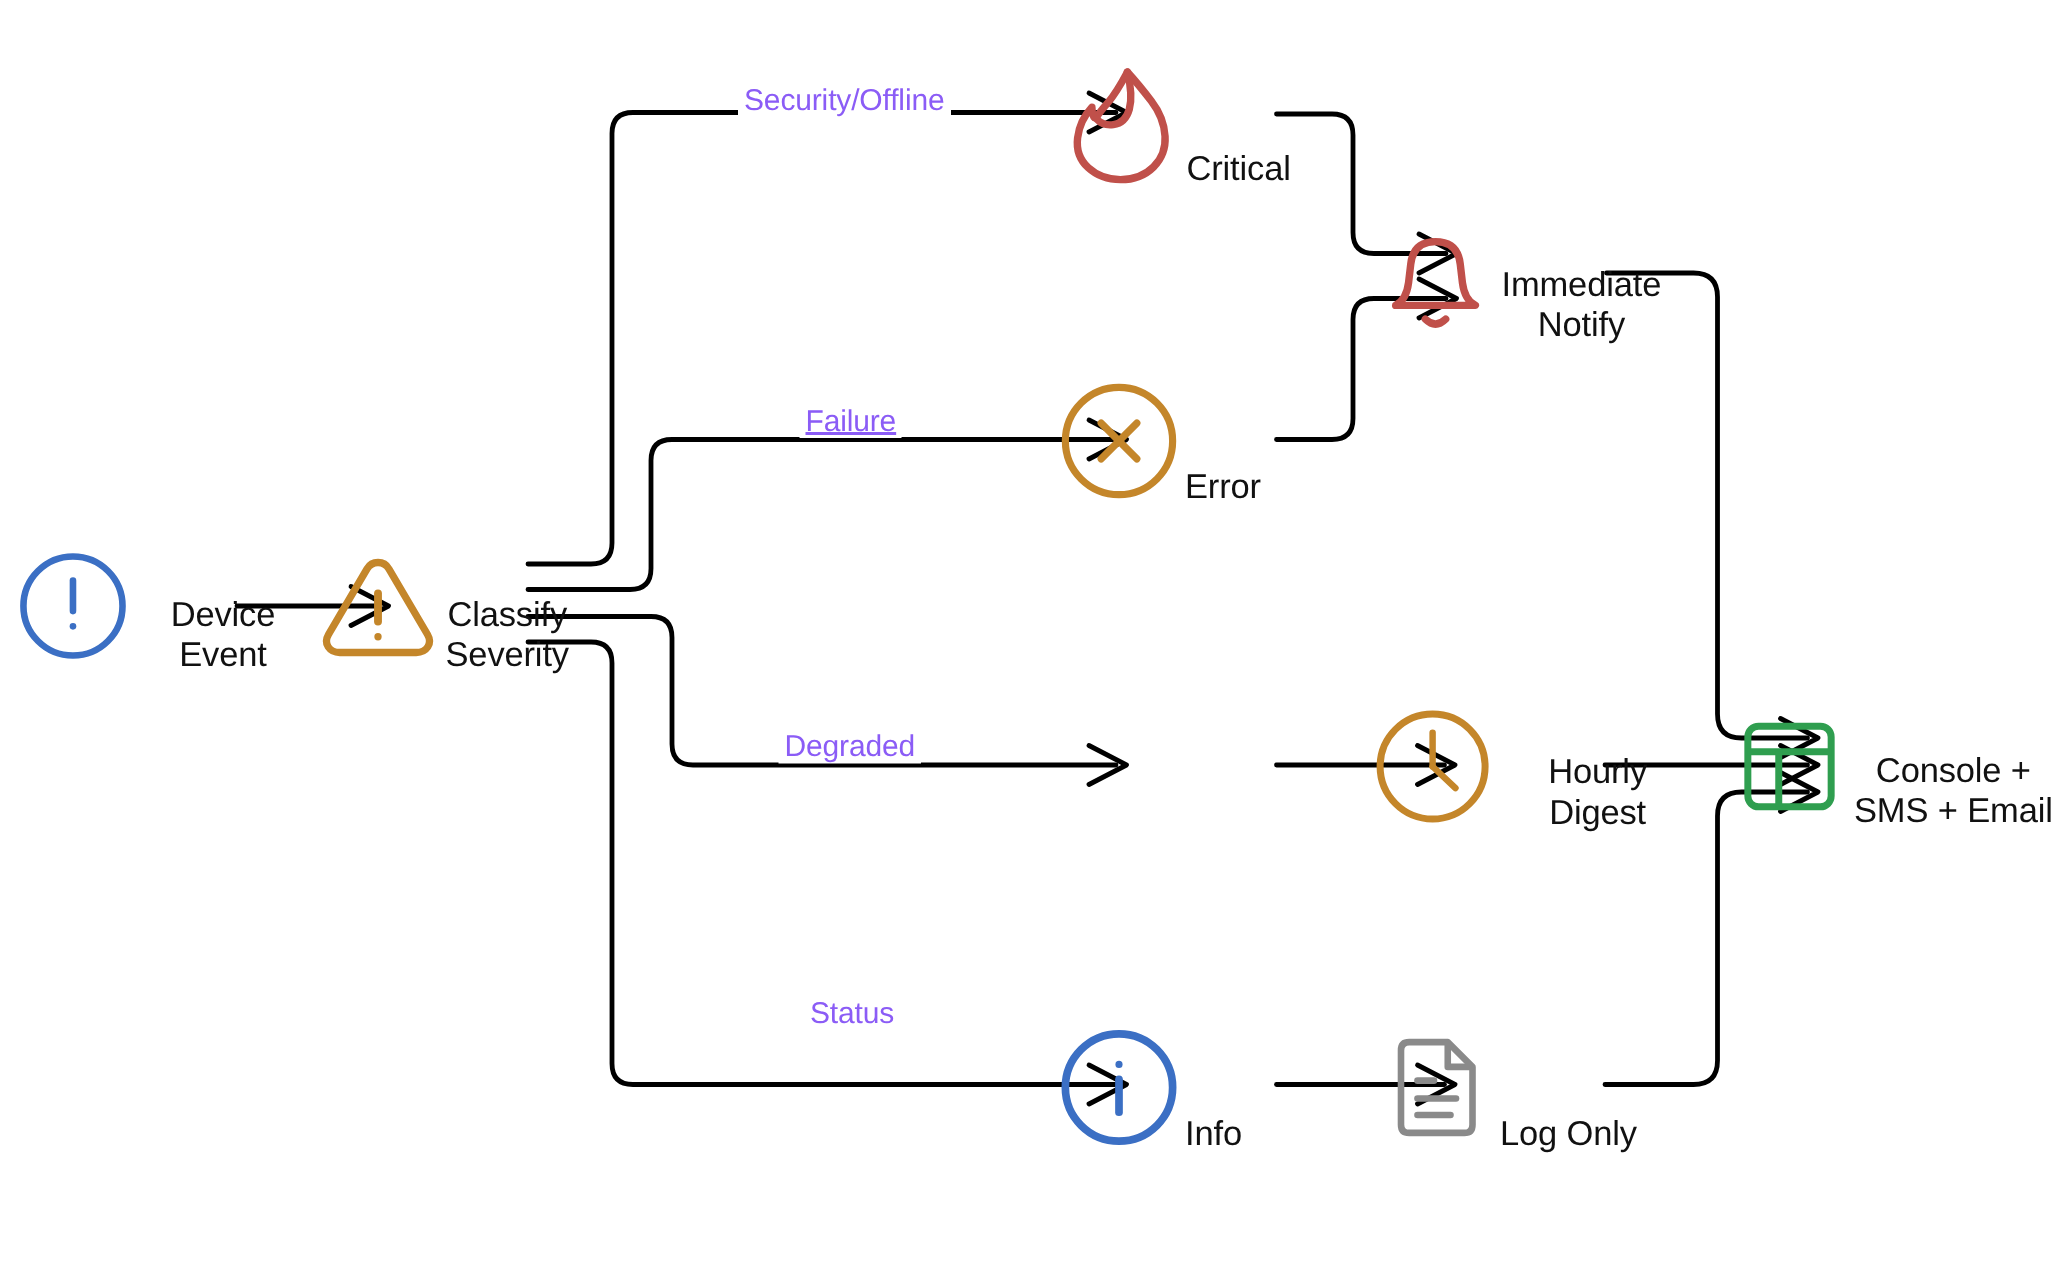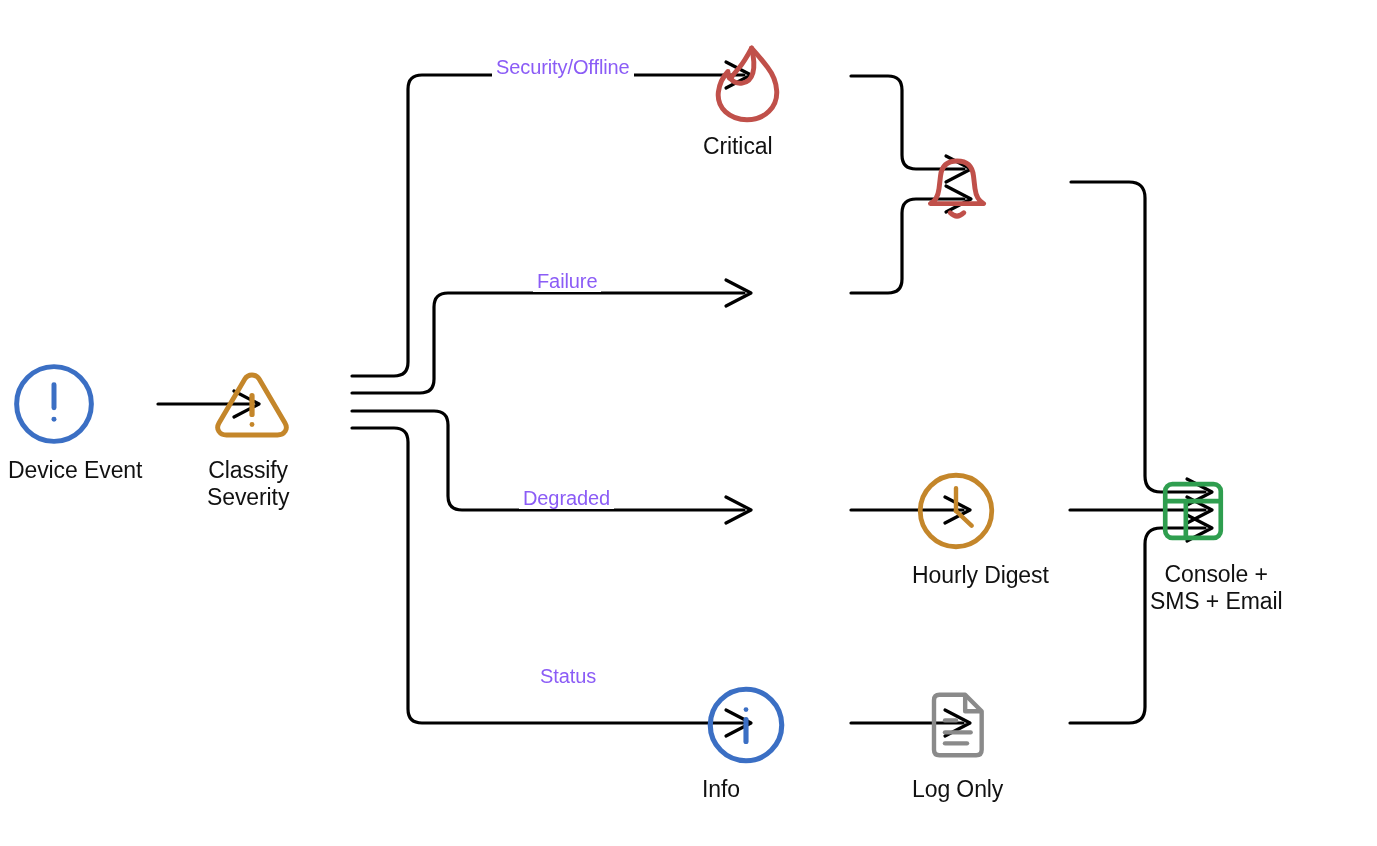--- a/index.html
+++ b/index.html
@@ -21,22 +21,22 @@
   }
   #edge-layer {
     position: absolute;
     top: 0; left: 0;
     width: 1377px;
     height: 846px;
   }
   .node {
     position: absolute;
     display: flex;
-    flex-direction: column;
-    align-items: flex-start;
+    flex-direction: row;
+    align-items: flex-end;
     justify-content: flex-start;
   }
   .node-icon {
     display: block;
   }
   .node-label {
     margin-top: 7px;
     font-family: "Liberation Sans", sans-serif;
     font-size: 23px;
     line-height: 27px;
@@ -98,21 +98,21 @@
 
       <path d="M 1070 510 L 1205 510"></path>
       <path d="M 1187 497 L 1212 510 L 1187 523"></path>
 
       <path d="M 1070 723 L 1129 723 Q 1145 723 1145 707 L 1145 544 Q 1145 528 1161 528 L 1205 528"></path>
       <path d="M 1187 515 L 1212 528 L 1187 541"></path>
     </g>
   </svg>
 
   <div class="edge-label" style="left:492px; top:56px;">Security/Offline</div>
-  <div class="edge-label" style="left:533px; top:270px;">Failure</div>
+  <div class="edge-label" style="left:533px; top:270px;text-decoration:underline;">Failure</div>
   <div class="edge-label" style="left:519px; top:487px;">Degraded</div>
   <div class="edge-label" style="left:536px; top:665px;">Status</div>
 
   <div class="node" style="left:8px; top:358px; width:200px;">
     <svg class="node-icon" width="92" height="92" viewBox="0 0 48 48" xmlns="http://www.w3.org/2000/svg">
       <circle cx="24" cy="24" r="19.5" fill="none" stroke="#3b6fc4" stroke-width="2.6"></circle>
       <line x1="24" y1="14" x2="24" y2="26" stroke="#3b6fc4" stroke-width="2.6" stroke-linecap="round"></line>
       <circle cx="24" cy="32" r="1.3" fill="#3b6fc4"></circle>
     </svg>
     <div class="node-label">Device Event</div>
@@ -129,36 +129,46 @@
   </div>
 
   <div class="node" style="left:703px; top:38px; width:200px;">
     <svg class="node-icon" width="88" height="88" viewBox="0 0 48 48" xmlns="http://www.w3.org/2000/svg">
       <path d="M 26.5 5.5 Q 22.5 13 19.5 16.5 Q 16.5 20 15.5 21.5 Q 14.8 22.6 14.3 21.8 Q 13.6 20.6 13.6 18.3 Q 9.2 23 8.4 29.4 Q 7.6 36 12.3 40.3 Q 17 44.6 24 44.6 Q 31.4 44.6 36 40 Q 40.6 35.4 40.2 28.8 Q 39.8 22 35.2 16 Q 30.6 10 26.5 5.5 Z" fill="none" stroke="#c0504a" stroke-width="2.7" stroke-linejoin="round"></path>
       <path d="M 26.5 5.5 Q 28.6 14 27.2 19 Q 25.8 24 21.4 24.6 Q 17.6 25.1 15.4 22.6" fill="none" stroke="#c0504a" stroke-width="2.7" stroke-linecap="round" stroke-linejoin="round"></path>
     </svg>
     <div class="node-label">Critical</div>
   </div>
 
+  <div class="node" style="left:702px; top:250px; width:200px;">
+    <svg class="node-icon" width="88" height="88" viewBox="0 0 48 48" xmlns="http://www.w3.org/2000/svg">
+      <circle cx="24" cy="24" r="19.5" fill="none" stroke="#c4862a" stroke-width="2.6"></circle>
+      <line x1="17.5" y1="17.5" x2="30.5" y2="30.5" stroke="#c4862a" stroke-width="2.6" stroke-linecap="round"></line>
+      <line x1="30.5" y1="17.5" x2="17.5" y2="30.5" stroke="#c4862a" stroke-width="2.6" stroke-linecap="round"></line>
+    </svg>
+    <div class="node-label">Error</div>
+  </div>
 
 
   <div class="node" style="left:702px; top:681px; width:200px;">
     <svg class="node-icon" width="88" height="88" viewBox="0 0 48 48" xmlns="http://www.w3.org/2000/svg">
       <circle cx="24" cy="24" r="19.5" fill="none" stroke="#3b6fc4" stroke-width="2.8"></circle>
       <circle cx="24" cy="15.6" r="1.3" fill="#3b6fc4"></circle>
       <line x1="24" y1="21" x2="24" y2="33" stroke="#3b6fc4" stroke-width="2.8" stroke-linecap="round"></line>
     </svg>
     <div class="node-label">Info</div>
   </div>
 
   <div class="node" style="left:913px; top:142px; width:220px;">
     <svg class="node-icon" width="88" height="88" viewBox="0 0 48 48" xmlns="http://www.w3.org/2000/svg">
       <path d="M 9.5 33.6 Q 13.4 31.6 14.2 25.4 Q 14.6 22 15 18.6 Q 15.9 10.4 24 10.4 Q 32.1 10.4 33 18.6 Q 33.4 22 33.8 25.4 Q 34.6 31.6 38.5 33.6 Z" fill="none" stroke="#c0504a" stroke-width="2.7" stroke-linejoin="round"></path>
       <path d="M 20.3 38.6 Q 24 42.2 27.7 38.6" fill="none" stroke="#c0504a" stroke-width="2.7" stroke-linecap="round"></path>
     </svg>
+    <div class="node-label">Immediate
+Notify</div>
   </div>
 
   <div class="node" style="left:912px; top:467px; width:220px;">
     <svg class="node-icon" width="88" height="88" viewBox="0 0 48 48" xmlns="http://www.w3.org/2000/svg">
       <circle cx="24" cy="24" r="19.5" fill="none" stroke="#c4862a" stroke-width="2.6"></circle>
       <line x1="24" y1="11.5" x2="24" y2="24" stroke="#c4862a" stroke-width="2.4" stroke-linecap="round"></line>
       <line x1="24" y1="24" x2="32.5" y2="32" stroke="#c4862a" stroke-width="2.4" stroke-linecap="round"></line>
     </svg>
     <div class="node-label">Hourly Digest</div>
   </div>

